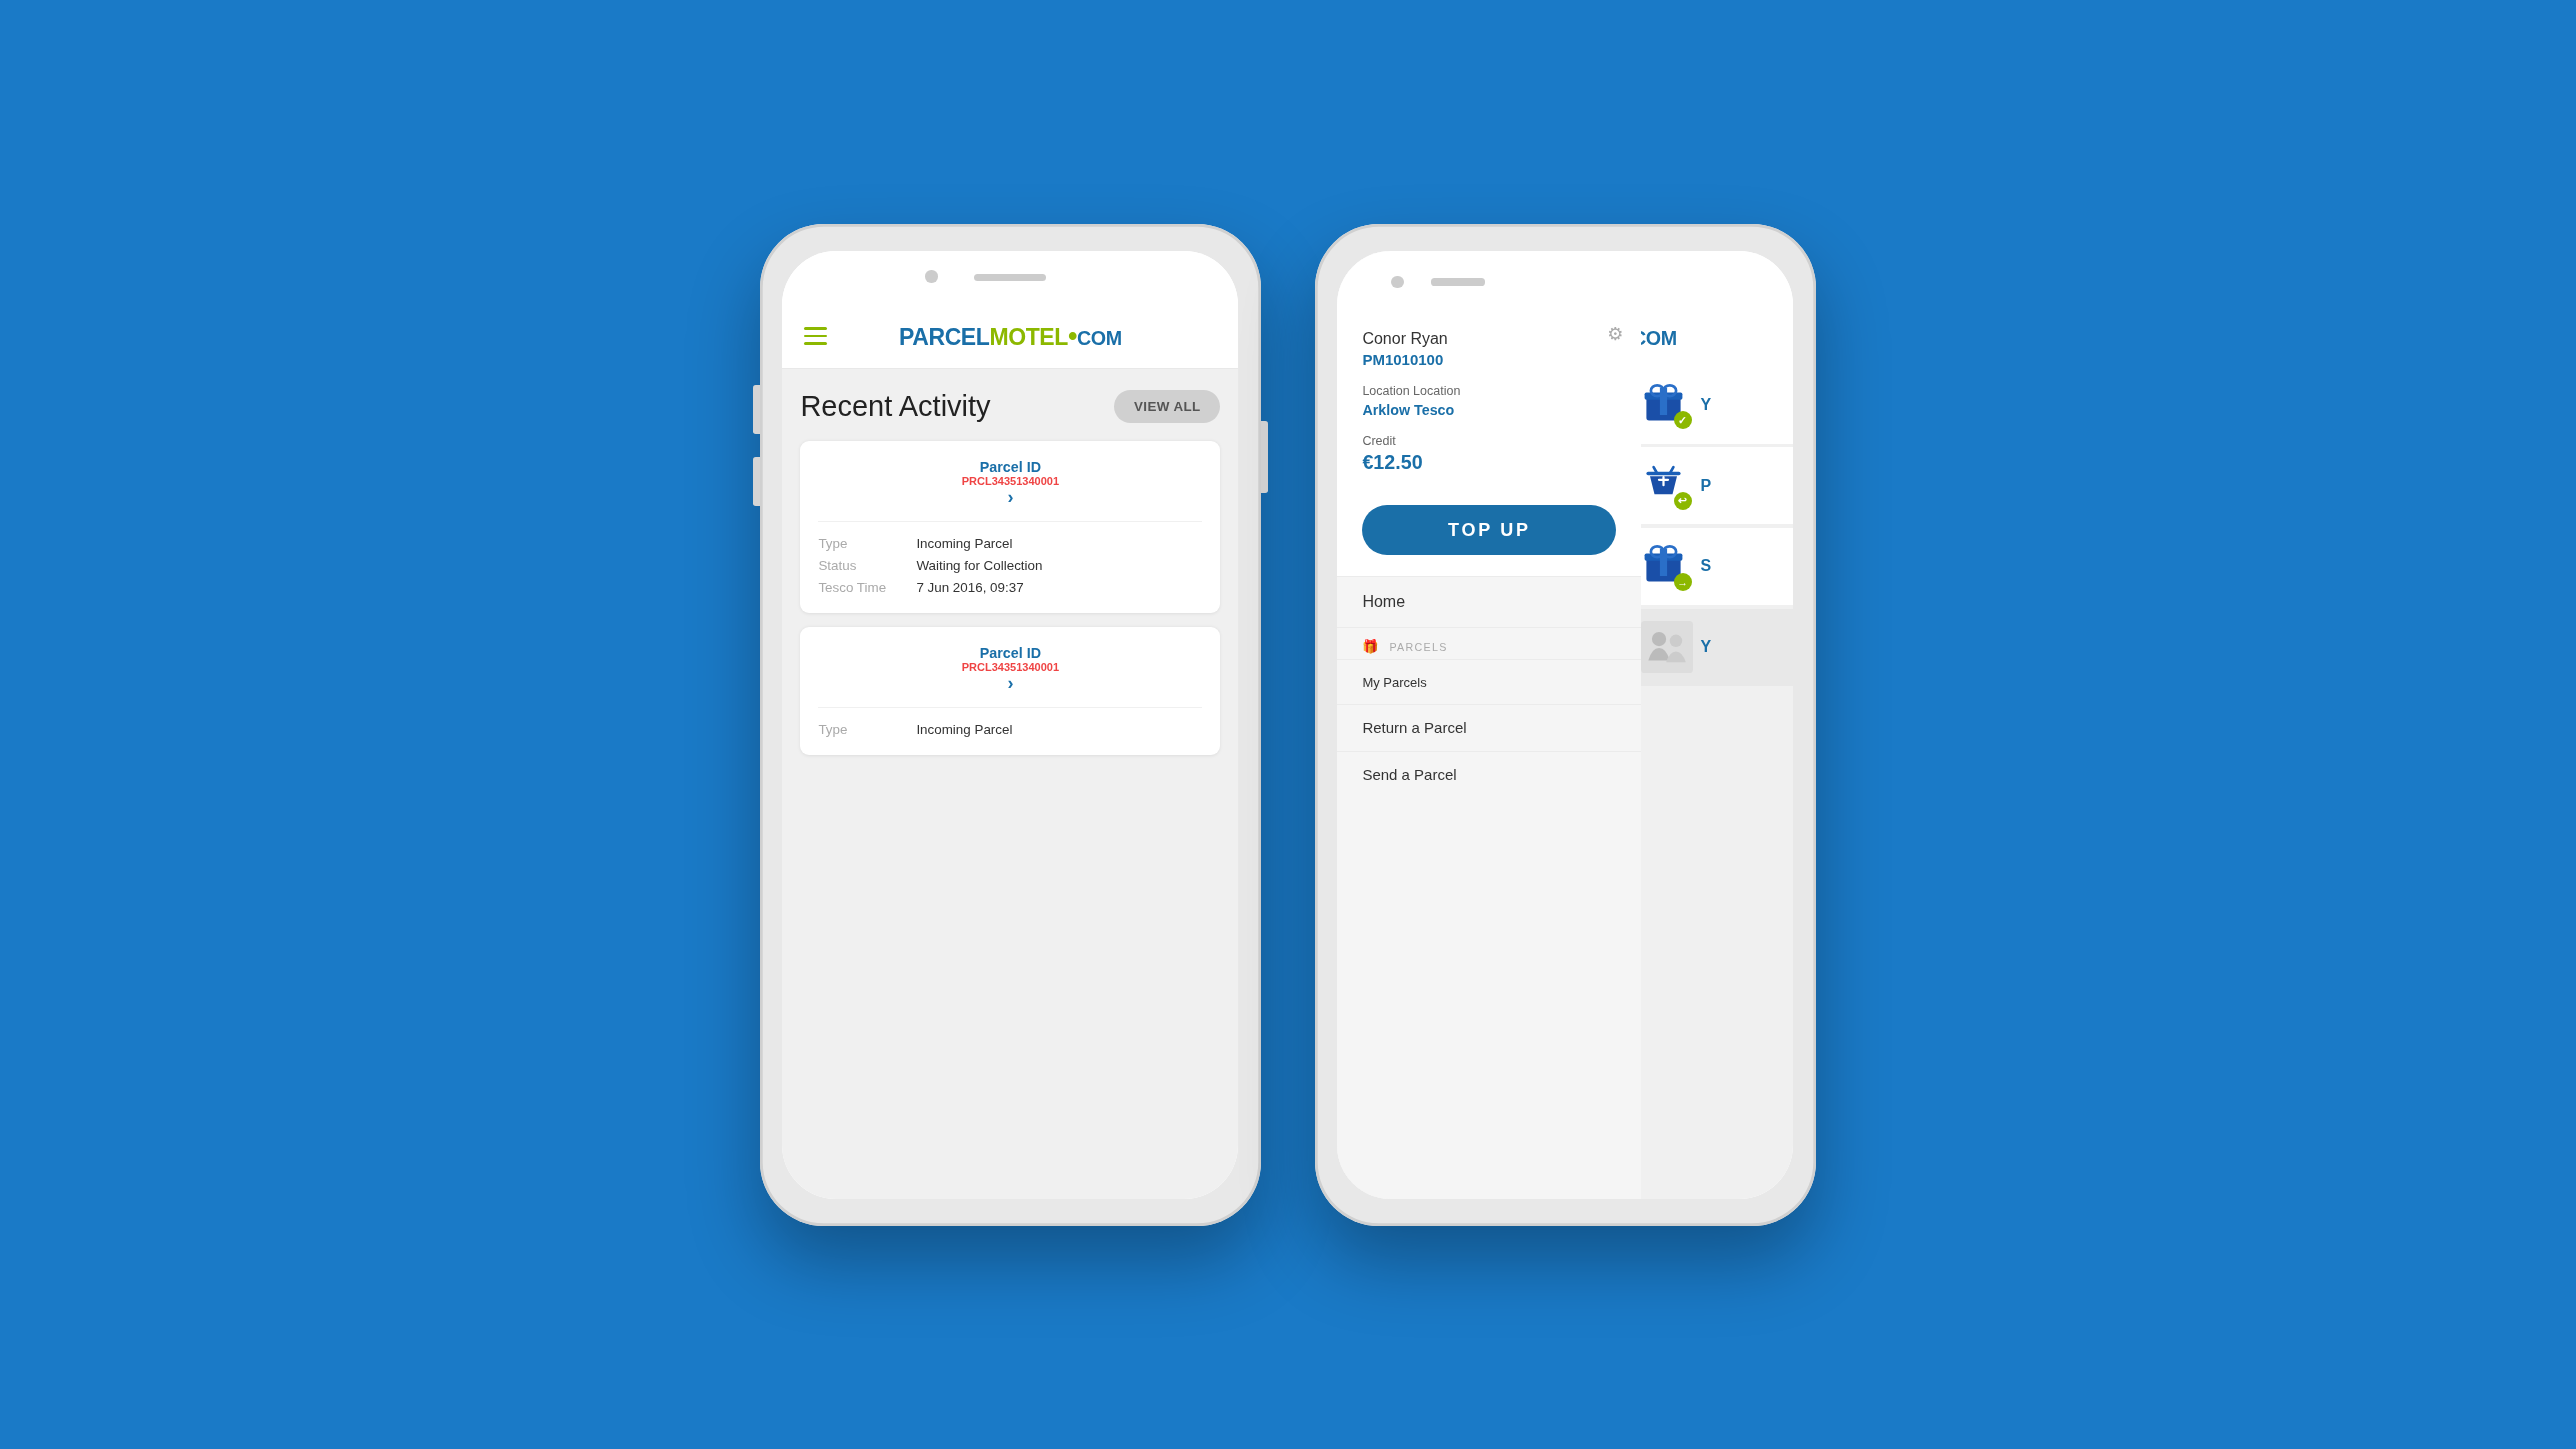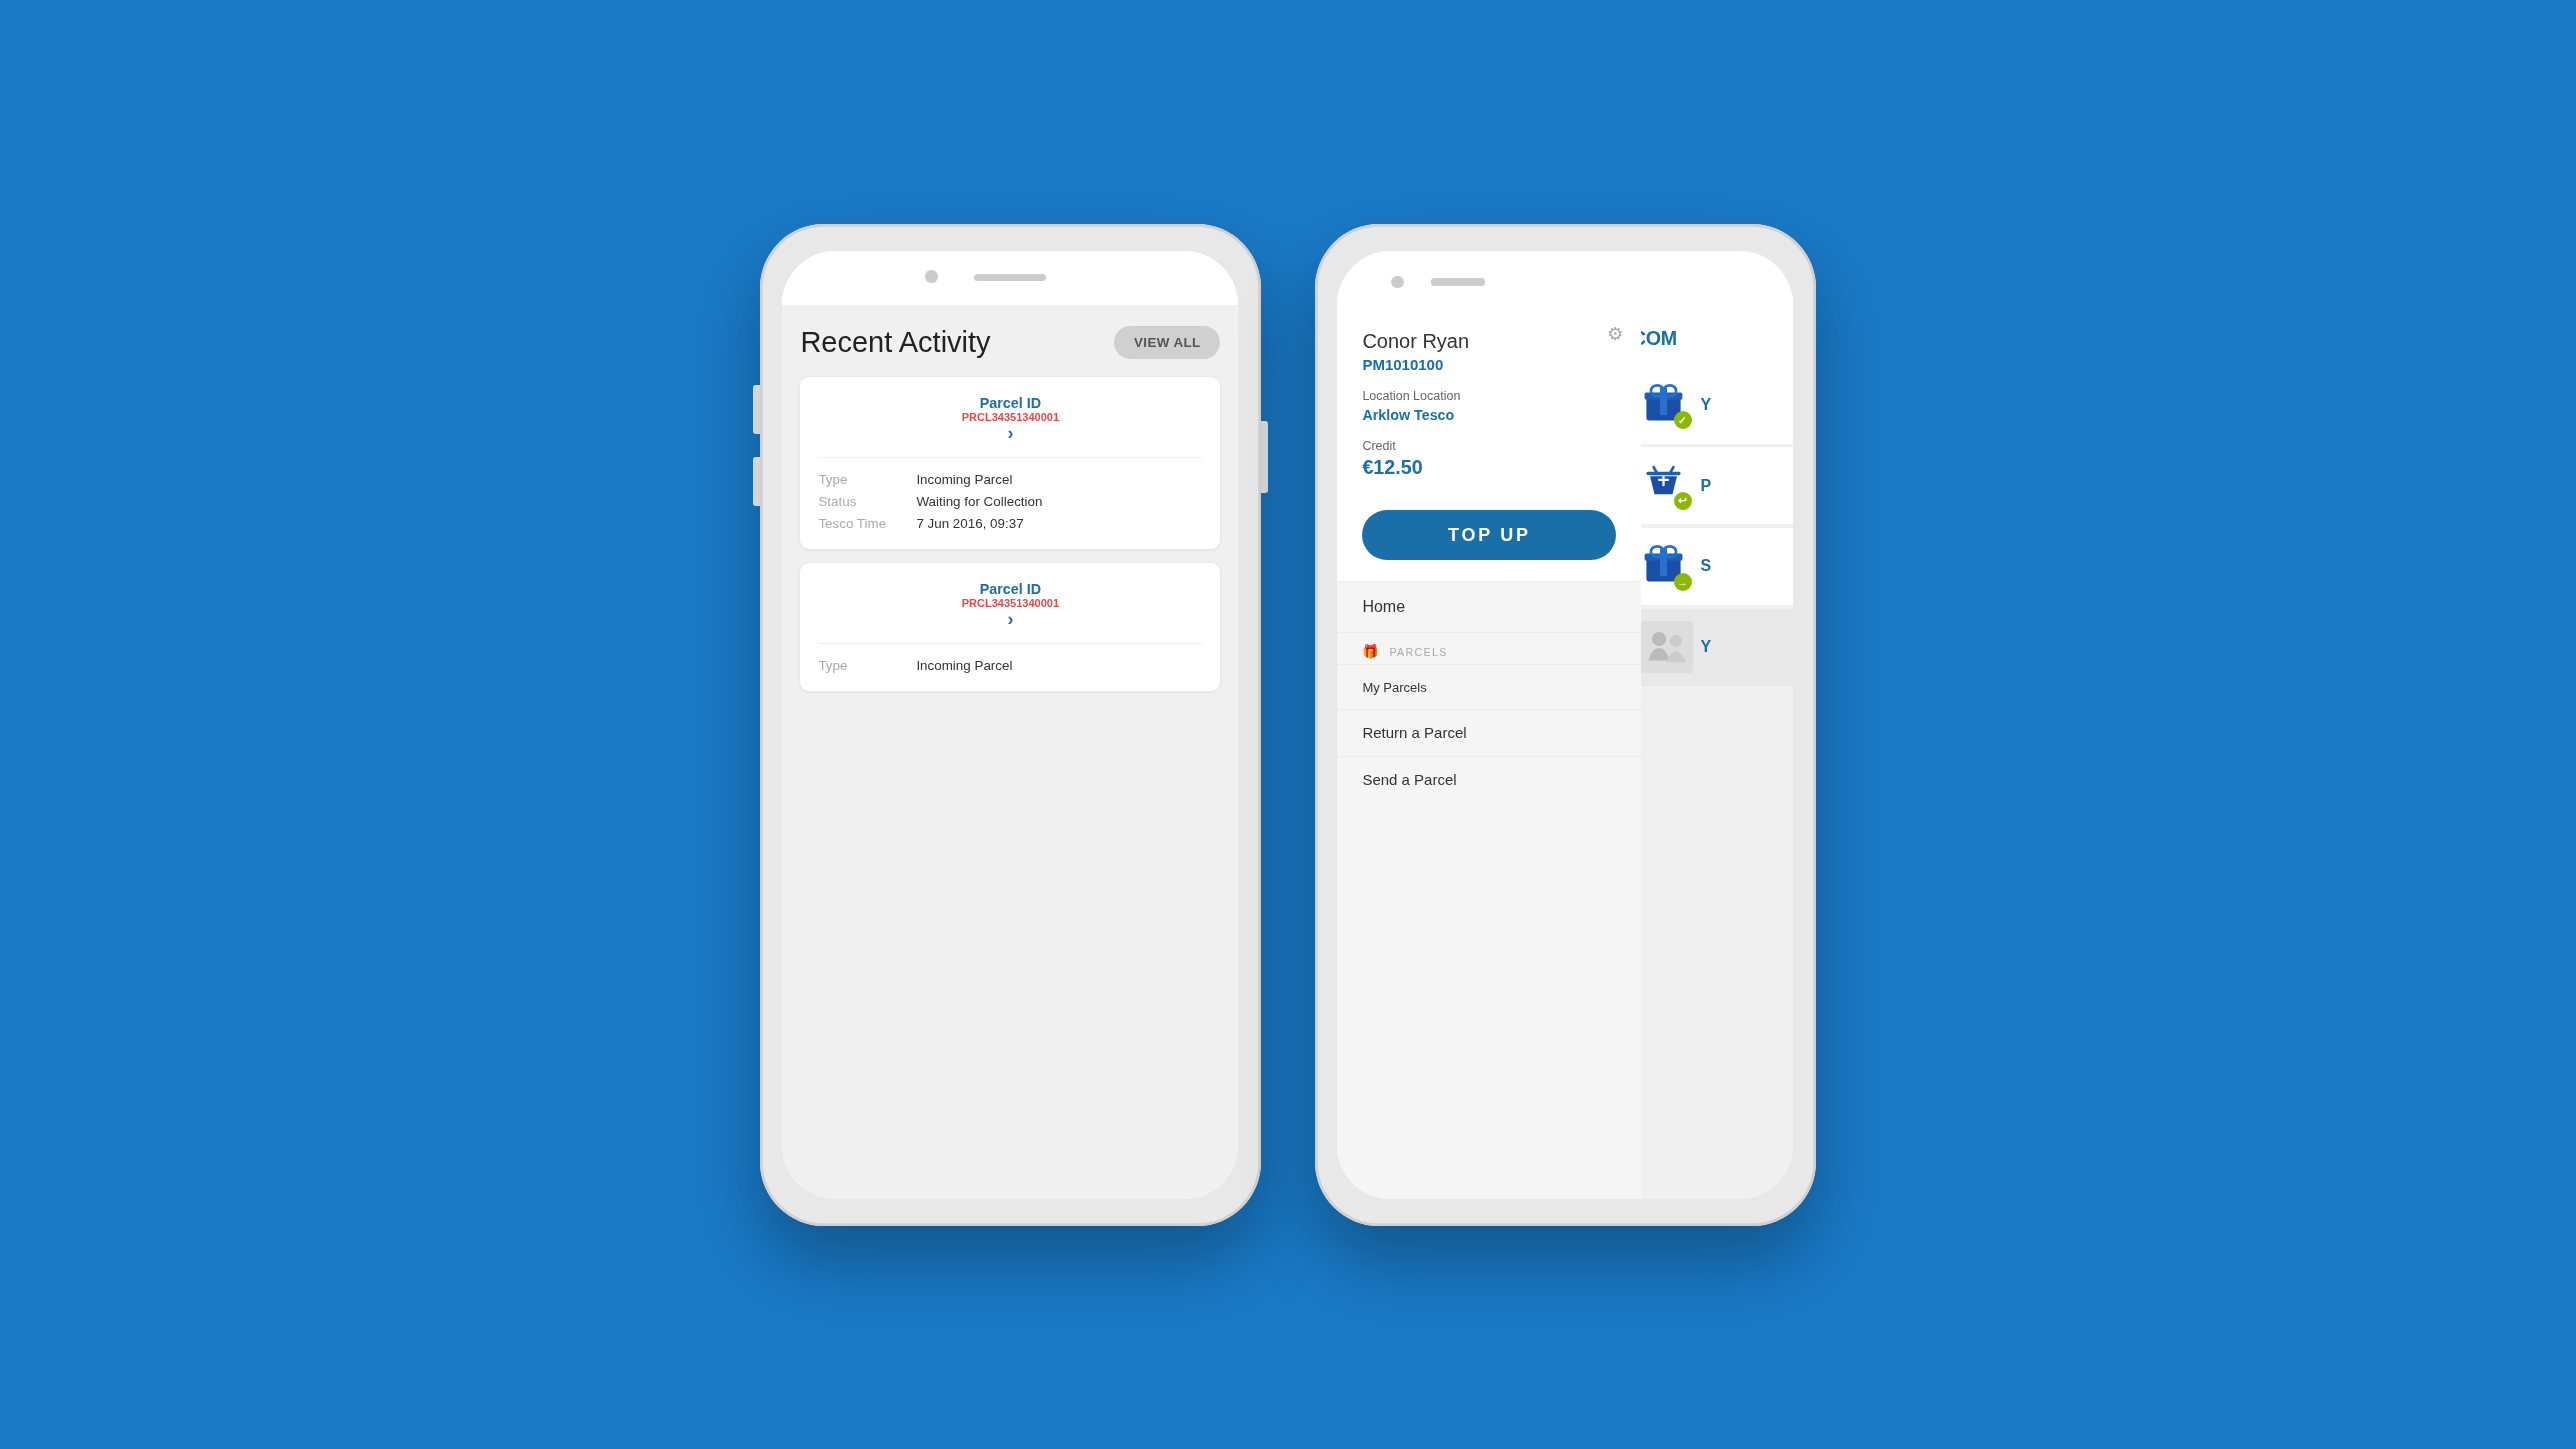--- a/index.html
+++ b/index.html
@@ -315,20 +315,30 @@
     <div class="phone-side-btn-left phone-vol-down"></div>
     <div class="phone-side-btn-right phone-power"></div>
 
     <div class="phone-inner">
 
       <div class="phone-top-bar">
         <div class="phone-camera"></div>
         <div class="phone-speaker"></div>
       </div>
 
+      <div class="app-header">
+        <div class="hamburger-icon">
+          <div class="hamburger-line"></div>
+          <div class="hamburger-line"></div>
+          <div class="hamburger-line"></div>
+        </div>
+        <div class="logo-text">
+          <span class="logo-parcel">Parcel</span><span class="logo-motel">Motel</span><span class="logo-dot">•</span><span class="logo-com">com</span>
+        </div>
+      </div>
 
       <div class="screen-content">
         <div class="main-content">
 
           <div class="section-header">
             <span class="section-title">Recent Activity</span>
             <button class="view-all-btn">VIEW ALL</button>
           </div>
 
           <div class="parcel-card">
@@ -460,21 +470,21 @@
 
       <div style="position:absolute;top:27px;left:22.4px;width:304px;height:948px;background:#f5f5f5;border-radius:54px 0 0 54px;overflow:hidden;z-index:10;display:flex;flex-direction:column;">
 
         <div style="height:54px;background:#fff;display:flex;align-items:center;border-radius:54px 0 0 0;flex-shrink:0;">
           <div style="width:12.5px;height:12.5px;background:#ccc;border-radius:50%;margin-left:54px;margin-top:9px;"></div>
           <div style="width:54px;height:7.2px;background:#ccc;border-radius:3.6px;margin-left:27px;margin-top:9px;"></div>
         </div>
 
         <div style="background:#fff;padding:25px 25px 21.5px;position:relative;flex-shrink:0;">
           <div style="position:absolute;right:18px;top:18px;color:#aaa;font-size:18px;cursor:pointer;">⚙</div>
-          <div style="font-size:20px;color:#333;font-weight:400;margin-bottom:3.6px;">Conor Ryan</div>
+          <div style="font-size:16px;color:#333;font-weight:400;margin-bottom:3.6px;">Conor Ryan</div>
           <div style="font-size:15px;color:#1a6fa8;font-weight:600;margin-bottom:16px;">PM1010100</div>
           <div style="font-size:12.5px;color:#666;margin-bottom:3.6px;">Location Location</div>
           <div style="font-size:14.3px;color:#1a6fa8;font-weight:600;margin-bottom:16px;">Arklow Tesco</div>
           <div style="font-size:12.5px;color:#666;margin-bottom:3.6px;">Credit</div>
           <div style="font-size:19.7px;color:#1a6fa8;font-weight:700;margin-bottom:18px;">€12.50</div>
           <button style="width:100%;background:#1a6fa8;color:#fff;border:none;border-radius:27px;padding:14.3px;font-size:18px;font-weight:700;letter-spacing:2.7px;cursor:pointer;margin-top:13px;">TOP UP</button>
         </div>
 
         <div style="flex:1;overflow:hidden;">
           <div style="padding:16px 25px;font-size:16px;color:#333;background:#f5f5f5;border-top:0.9px solid #ebebeb;">Home</div>

